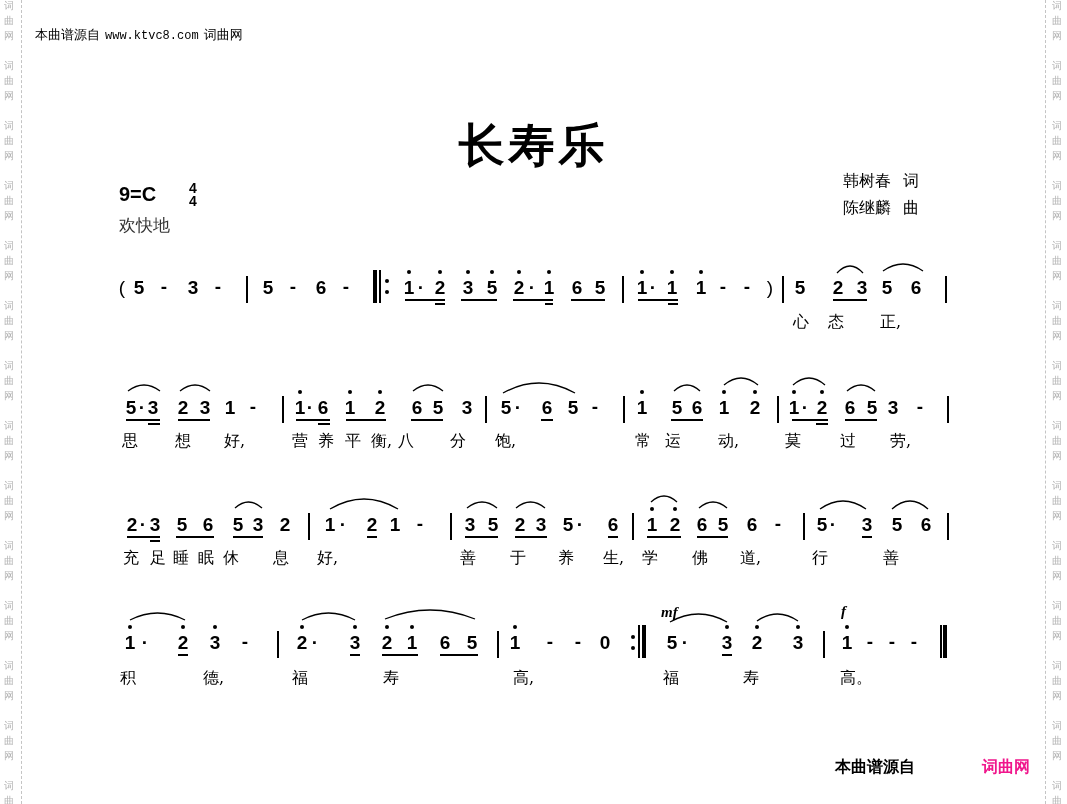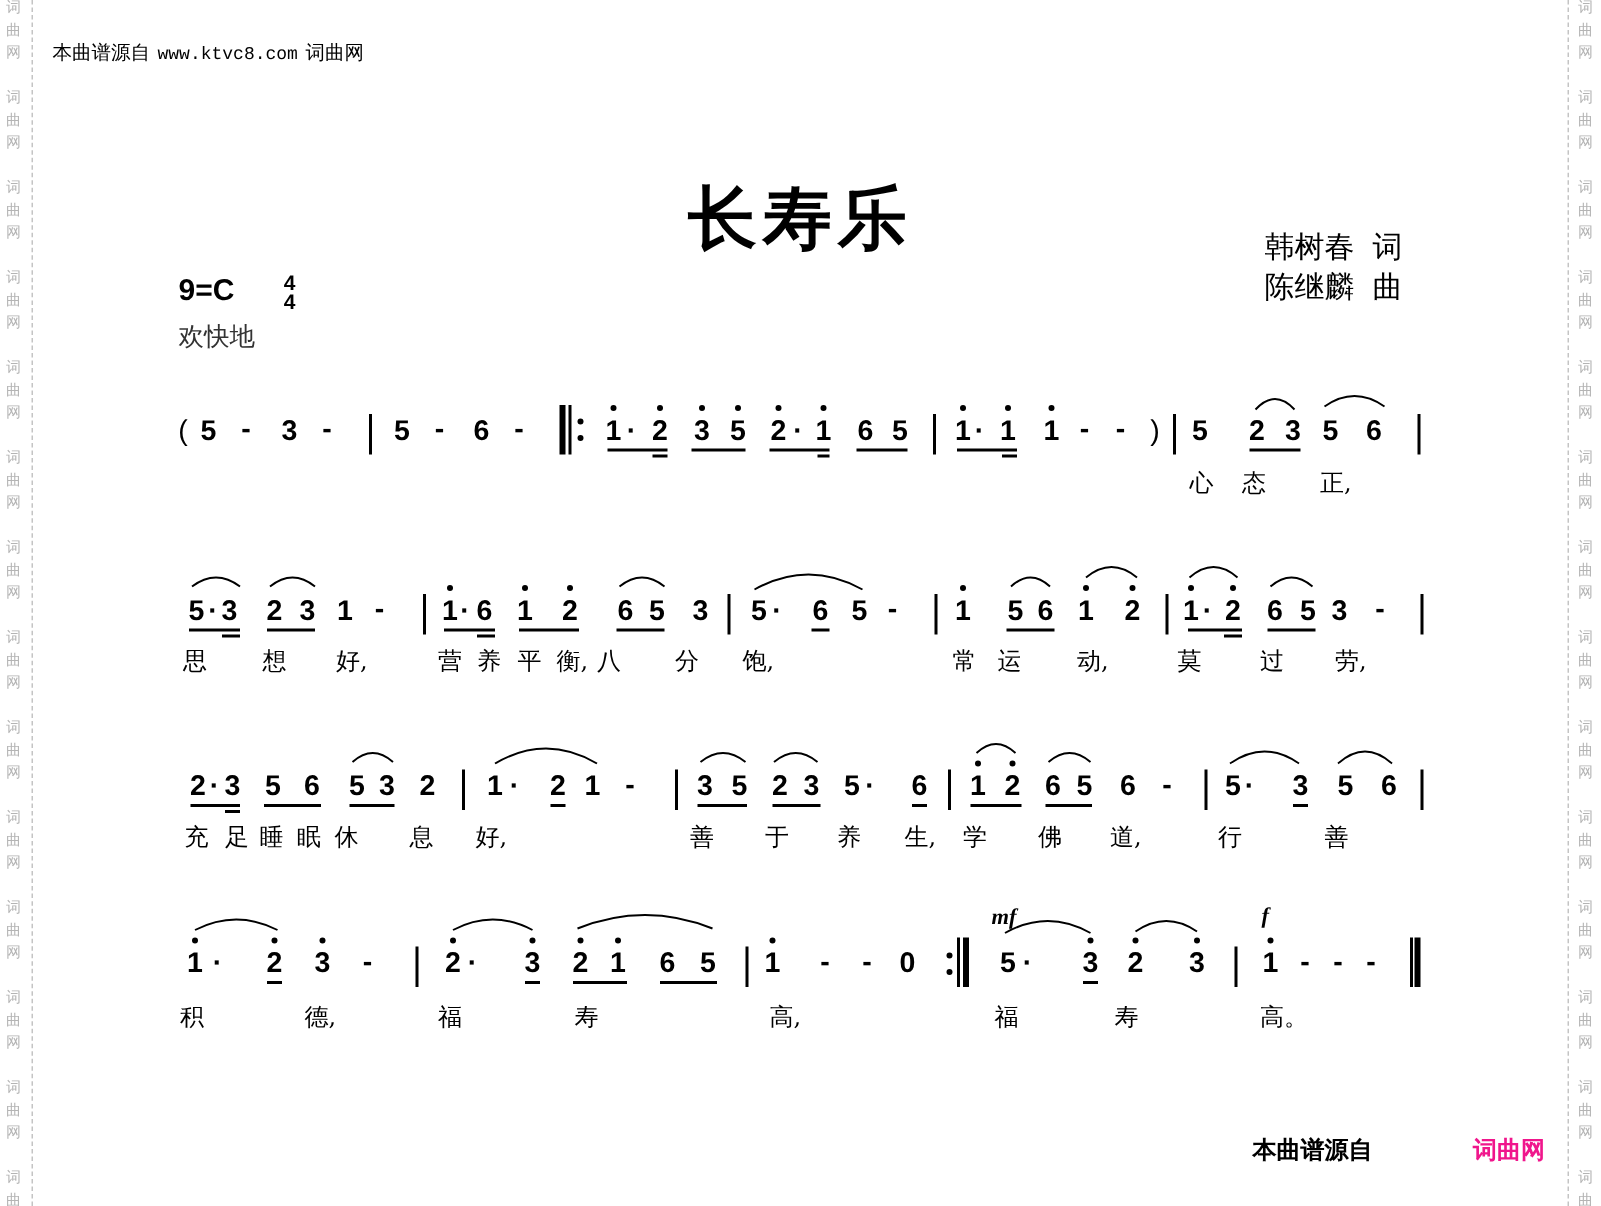--- a/index.html
+++ b/index.html
@@ -17,21 +17,21 @@
   #header-source { left:35px; top:28px; font-size:13px; line-height:14px; white-space:nowrap; }
   #header-source .url { font-family:"Liberation Mono", monospace; font-size:12px; margin:0 5px; }
 
   #title { left:0; top:118px; width:1067px; text-align:center; font-family:"DejaVu Serif", serif; font-weight:bold; font-size:46px; line-height:54px; letter-spacing:4px; }
 
   #key { left:119px; top:183px; font-weight:bold; font-size:20px; line-height:22px; white-space:nowrap; }
   #timesig { left:186px; top:182px; width:14px; text-align:center; font-weight:bold; font-size:14px; line-height:13px; }
   #timesig .bar { height:2px; background:#000; margin:1px 0; }
   #tempo { left:119px; top:215px; font-size:17px; line-height:20px; color:#333; font-family:"DejaVu Sans", sans-serif; }
 
-  #credits { left:843px; top:151px; font-family:"DejaVu Serif", serif; font-size:20px; line-height:27px; white-space:nowrap; }
+  #credits { left:843px; top:167px; font-family:"DejaVu Serif", serif; font-size:16px; line-height:27px; white-space:nowrap; }
   #credits .role { margin-left:12px; }
 
   
   .note { position:absolute; width:16px; margin-left:-8px; height:24px; text-align:center;
           font-weight:bold; font-size:19px; line-height:24px; font-family:"Liberation Sans", sans-serif; }
   .note.dash span { position:relative; top:-1px; }
   .note.paren { font-weight:normal; }
   .hdot { position:absolute; width:4px; height:4px; border-radius:50%; background:#000; left:6px; top:-6px; }
   .ul { position:absolute; height:1.5px; background:#000; }
   .bar { position:absolute; background:#000; }

